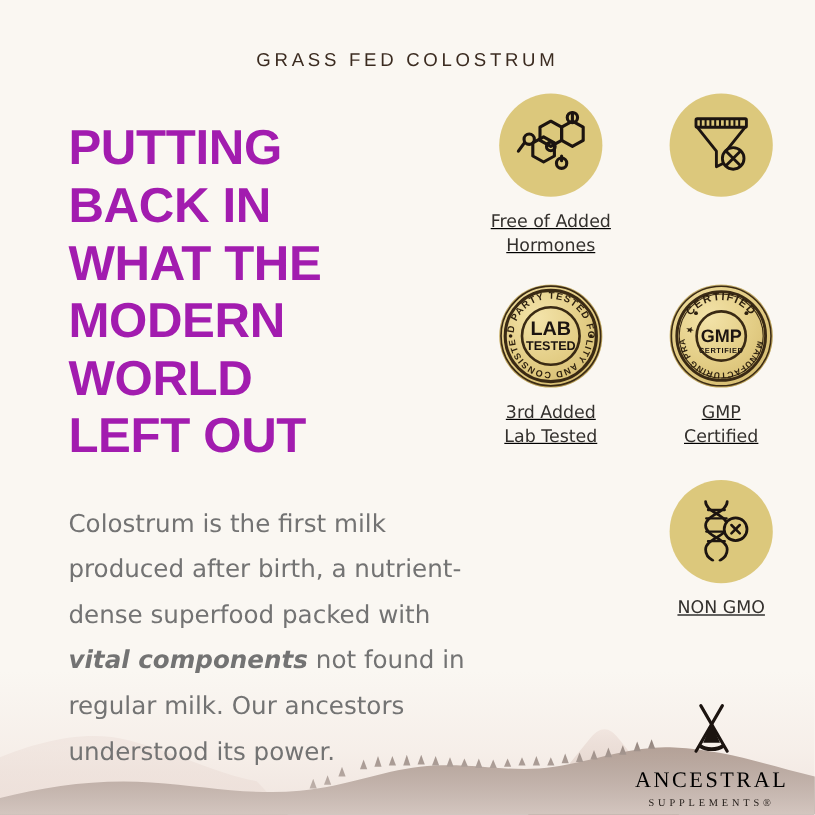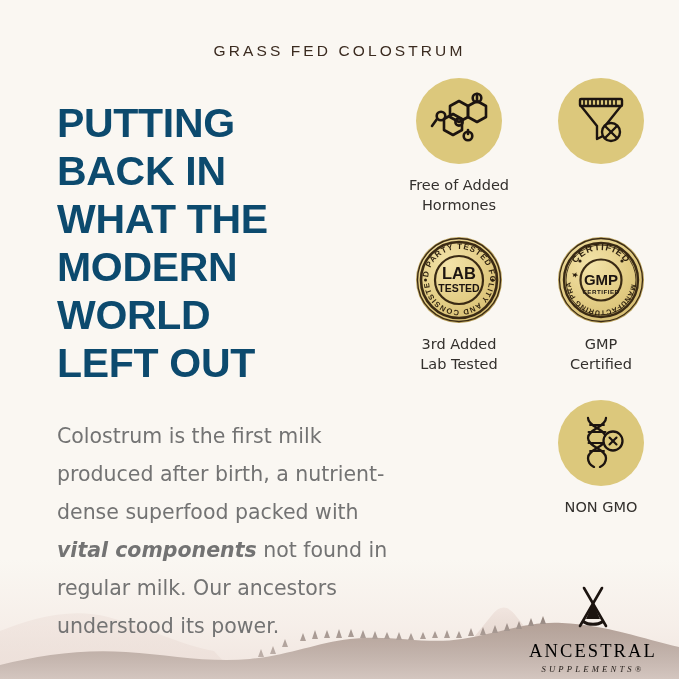--- a/index.html
+++ b/index.html
@@ -35,42 +35,42 @@
   }
 
   
   .headline{
     position:absolute;left:57px;top:72px;width:330px;
     font-family:"Liberation Sans", sans-serif;
     font-weight:700;
     font-size:41px;
     line-height:48px;
     letter-spacing:-0.3px;
-    color:#0c4a6e;
+    color:#a21caf;
     text-transform:uppercase;
     white-space:pre-line;
   }
 
   
   .bodycopy{
     position:absolute;left:57px;top:396px;width:345px;
     font-family:"DejaVu Sans", sans-serif;
     font-size:20.5px;
     line-height:38px;
     color:#737373;
     font-weight:400;
   }
   .bodycopy b{font-weight:700;font-style:italic;}
 
   
   .badges{position:absolute;left:388px;top:78px;width:285px;}
   .badge-row{display:flex;}
   .badge{
     width:142px;
-    display:flex;flex-direction:column;align-items:center;
+    display:flex;flex-direction:column;align-items:center;text-decoration:underline;
   }
   .badge-circle{
     width:86px;height:86px;border-radius:50%;
     background:#dcc87c;
     display:flex;align-items:center;justify-content:center;
   }
   .badge-label{
     margin-top:11px;
     text-align:center;
     font-family:"DejaVu Sans", sans-serif;
@@ -104,21 +104,20 @@
     letter-spacing:2.1px;
     color:#000000;
     font-weight:400;
   }
   .logo-sub{
     font-family:"Liberation Serif", serif;
     font-size:8.6px;
     letter-spacing:3.2px;
     color:#201a16;
     margin-top:2px;
-    font-style:italic;
   }
 </style>
 </head>
 <body>
 
 <div class="page">
 
   <div class="landscape">
     <svg width="679" height="120" viewBox="0 0 679 120">
       <defs>

